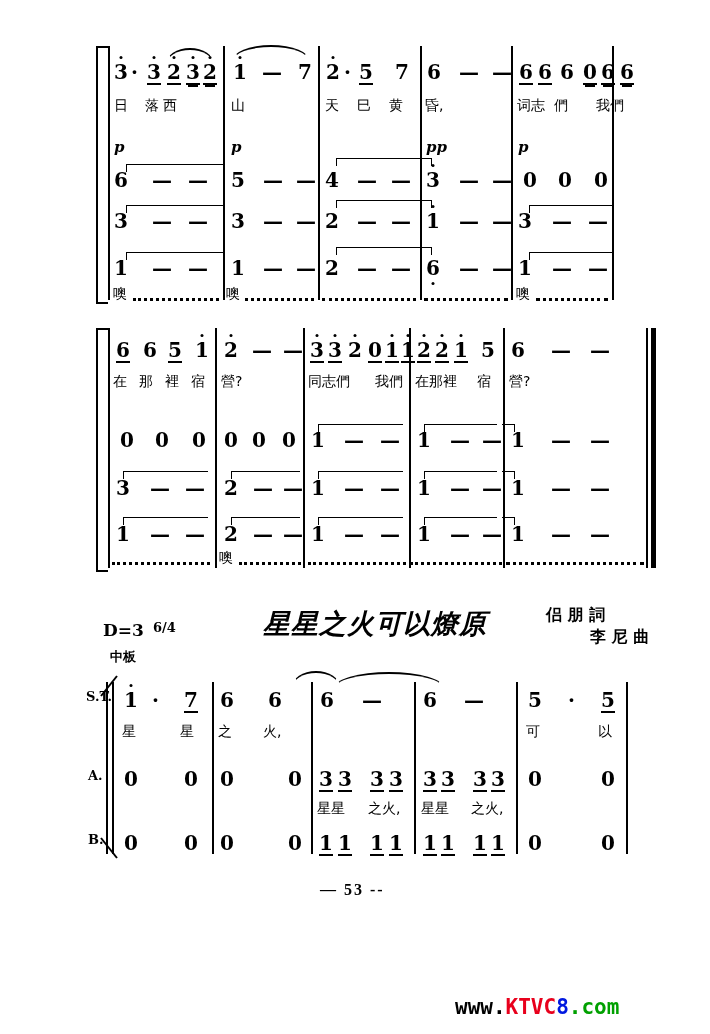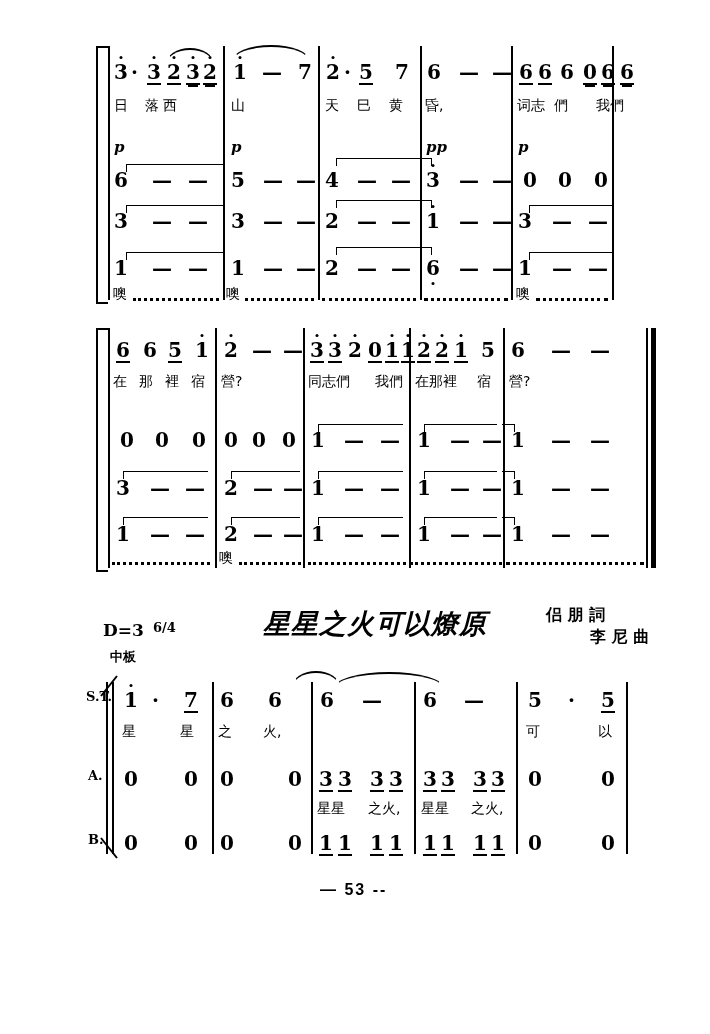--- a/index.html
+++ b/index.html
@@ -120,21 +120,21 @@
     font-family:"DejaVu Sans","Liberation Sans",sans-serif;
     font-weight:bold;font-size:13px;line-height:1;
   }
   .credit{
     position:absolute;
     font-family:"DejaVu Serif","Liberation Serif",serif;
     font-weight:bold;font-size:16px;line-height:1.15;white-space:nowrap;
   }
   .pageno{
     position:absolute;
-    font-family:Liberation Sans, sans-serif;
+    font-family:Liberation Serif, serif;
     font-weight:bold;font-size:16px;letter-spacing:2px;
   }
   
   .wm{
     position:absolute;
     font-family:"DejaVu Sans Mono","Liberation Mono",monospace;
     font-weight:bold;font-size:21px;letter-spacing:0px;white-space:nowrap;
   }
   .wm .w1{color:#000;}
   .wm .w2{color:#e8001c;}
@@ -464,14 +464,17 @@
   <span class="lyr abs" style="left:526px;top:724px;">可</span>
   <span class="lyr abs" style="left:598px;top:724px;">以</span>
   <span class="num abs" style="left:528px;top:769px;">0</span>
   <span class="num abs" style="left:601px;top:769px;">0</span>
   <span class="num abs" style="left:528px;top:833px;">0</span>
   <span class="num abs" style="left:601px;top:833px;">0</span>
 </div>
 
 <span class="pageno" style="left:320px;top:881px;">— 53 --</span>
 
+<div class="wm" style="left:455px;top:995px;">
+  <span class="w1">www.</span><span class="w2">KTVC</span><span class="w3">8</span><span class="w4">.com</span>
+</div>
 
 </div>
 
 </body></html>

